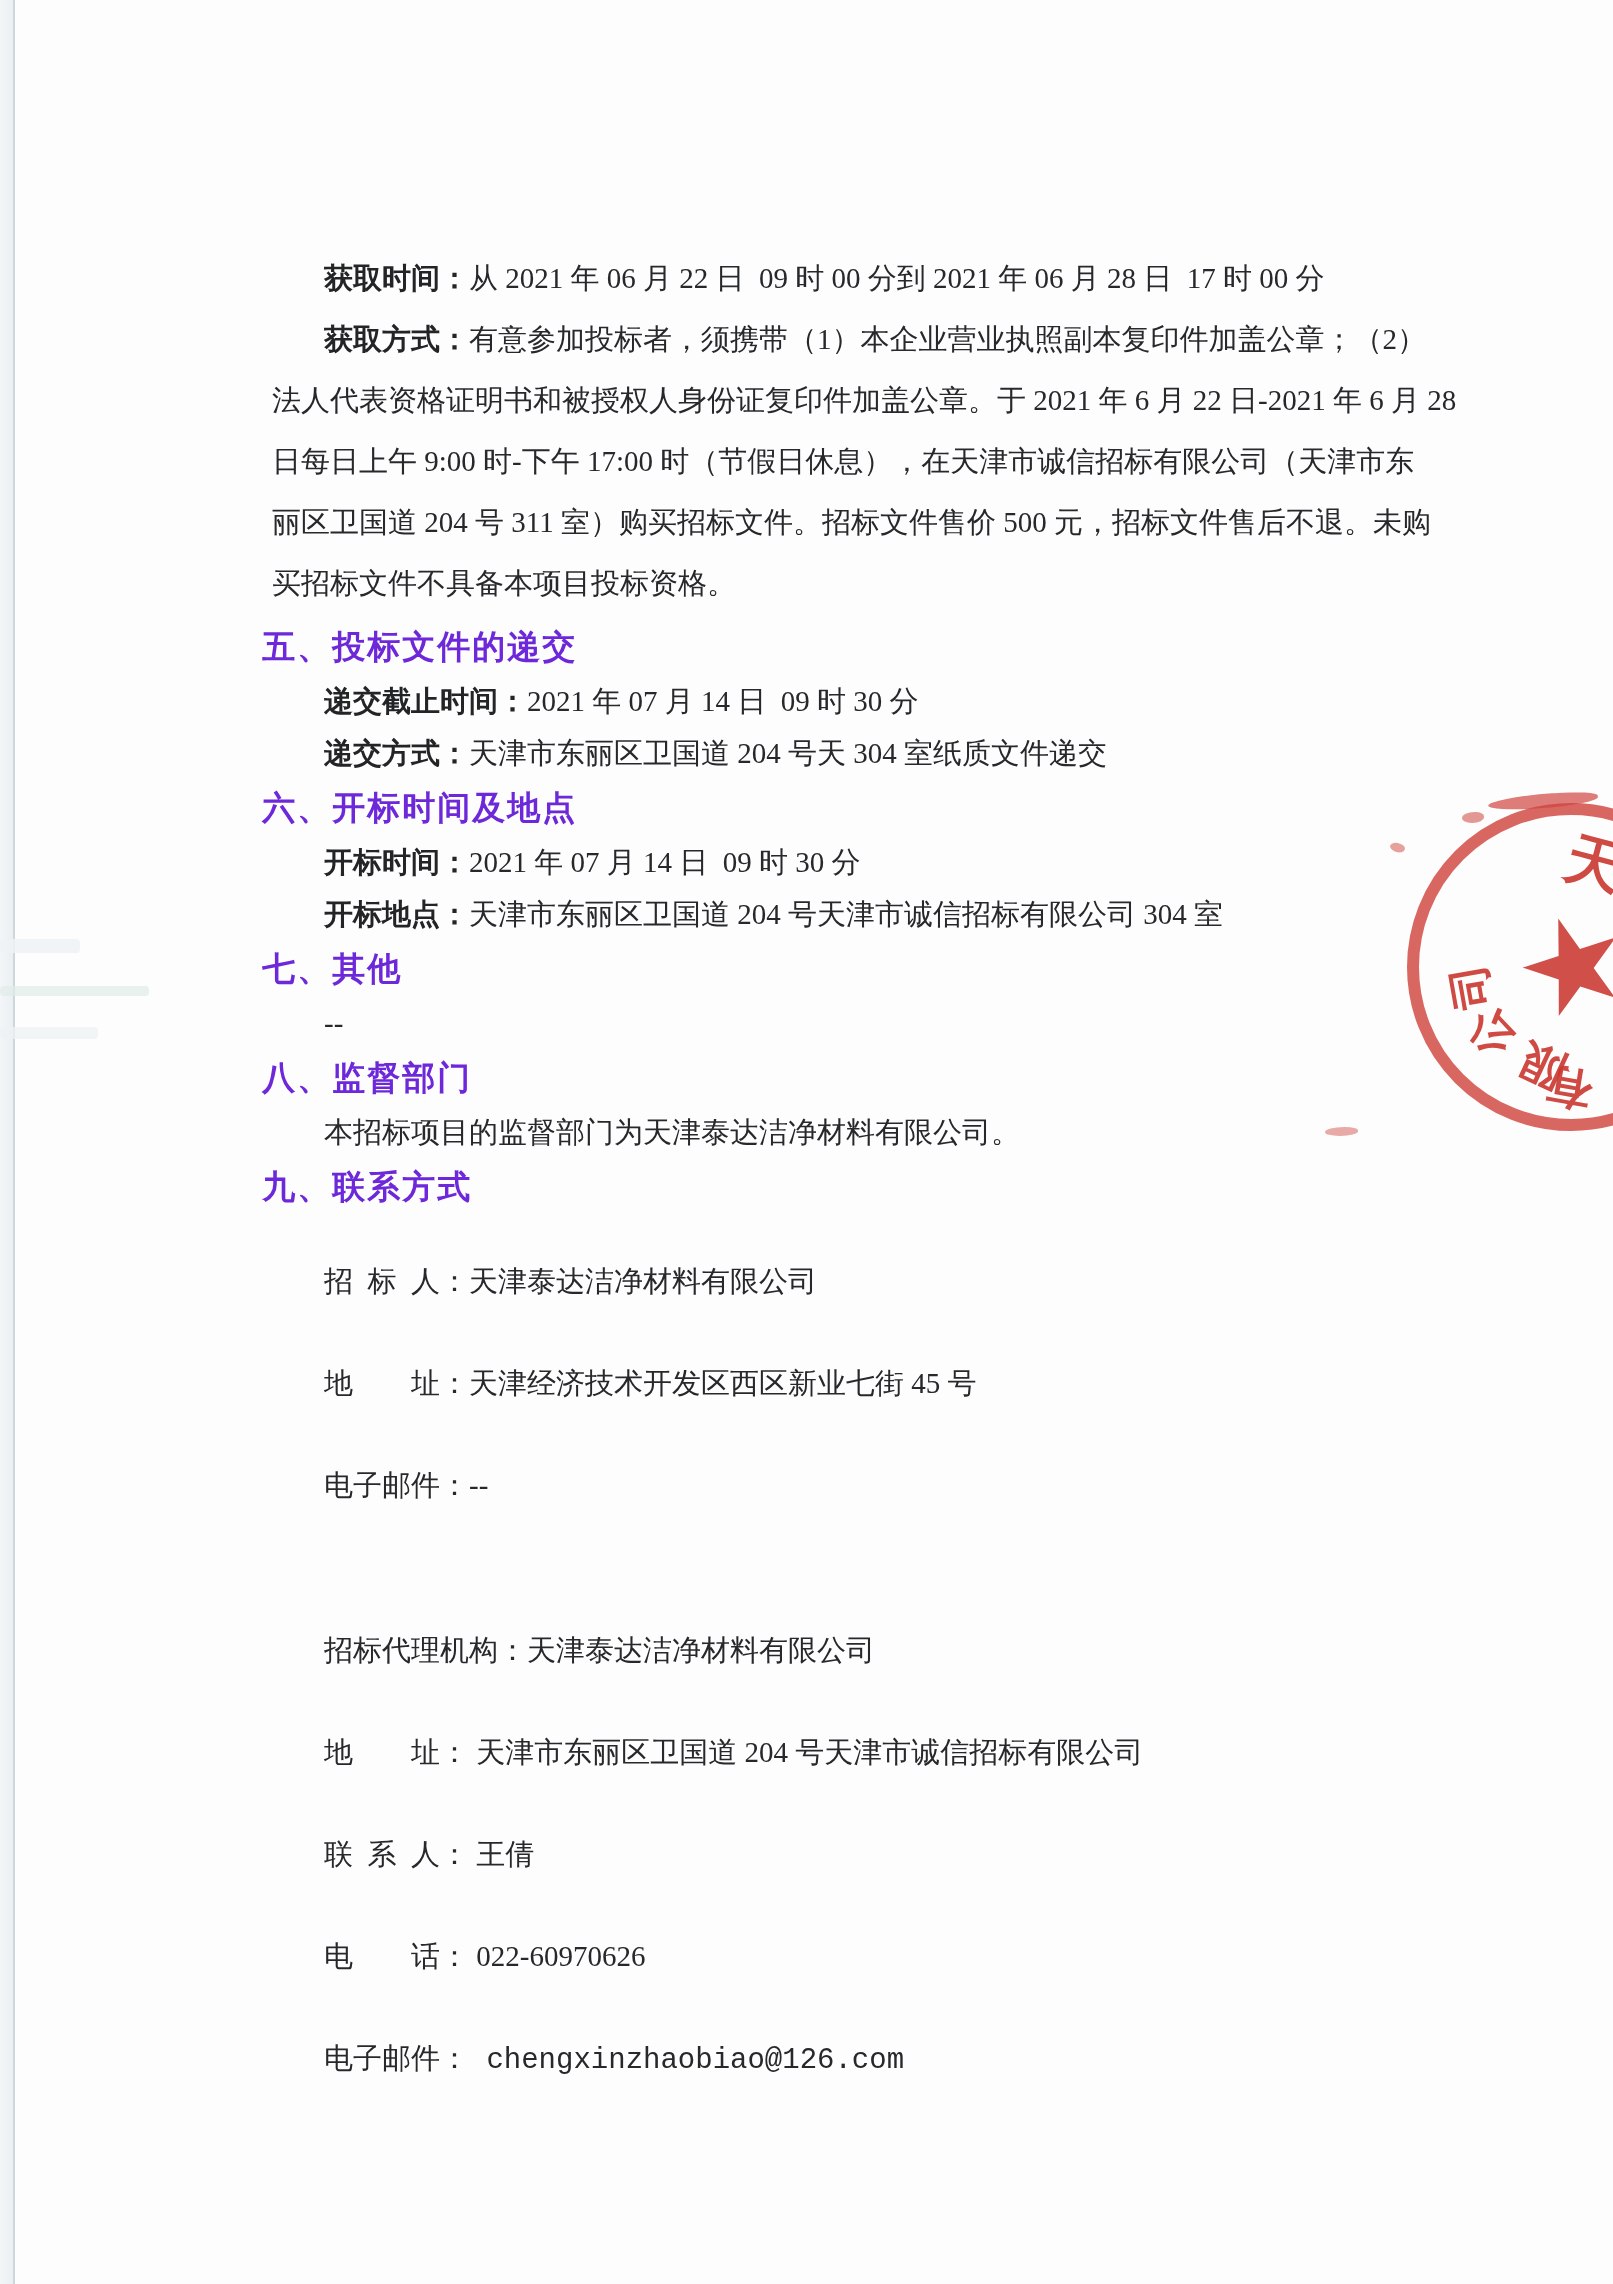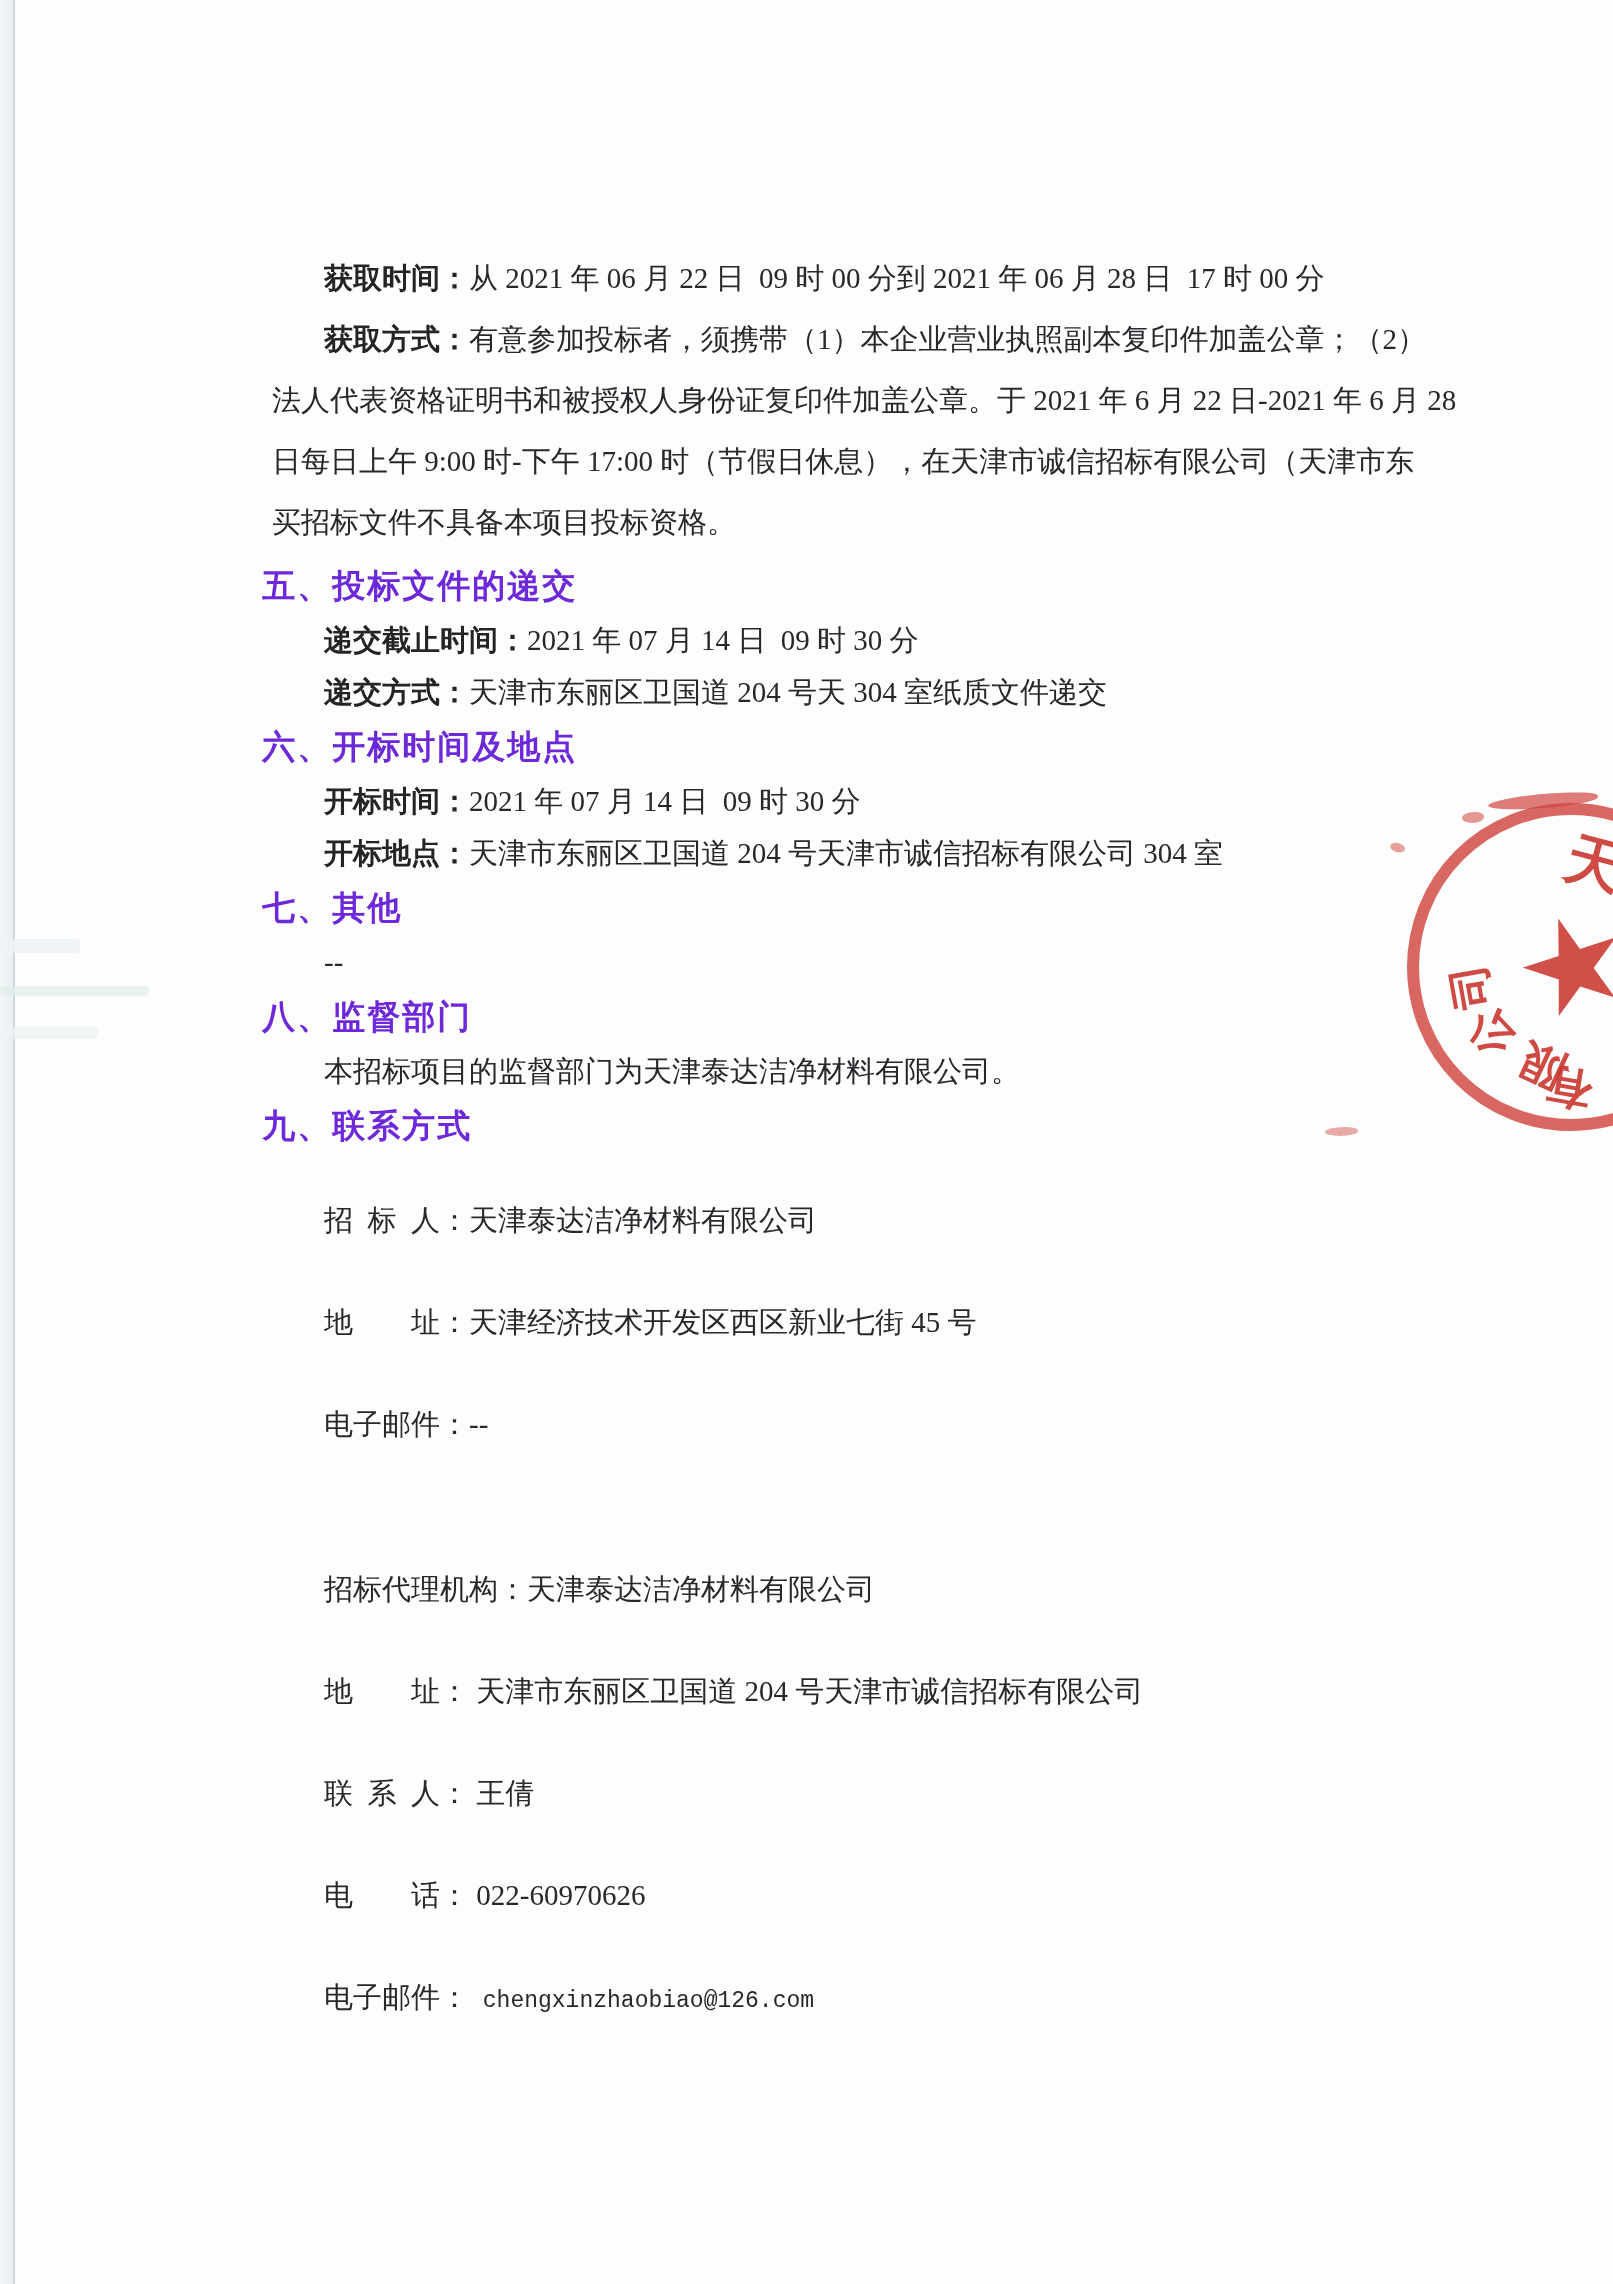--- a/index.html
+++ b/index.html
@@ -33,21 +33,21 @@
     font-weight:700; color:#222426;
   }
   .heading {
     height:57px;
     font-family:"Liberation Sans", sans-serif;
     font-weight:700; font-size:33px; line-height:41px;
     letter-spacing:2px; color:#6d28d9;
     margin-left:-9.8px;
   }
   .blank-gap { height:63px; }
-  .mono { font-family:"Liberation Mono", monospace; font-size:23px; }
+  .mono { font-family:"Liberation Mono", monospace; font-size:29px; }
 
   
   .stamp-ring {
     position:absolute; left:1407px; top:803px;
     width:304px; height:304px; border-radius:50%;
     border:12.7px solid #cf453e; opacity:.82;
   }
   .stamp-star {
     position:absolute; left:1523px; top:916px;
     width:102px; height:102px;
@@ -80,20 +80,21 @@
   <div class="streak streak-1"></div>
   <div class="streak streak-2"></div>
   <div class="streak streak-3"></div>
 
   <div class="content">
 
     <div class="line para ind"><span class="lbl">获取时间：</span><span>从 2021 年 06 月 22 日  09 时 00 分到 2021 年 06 月 28 日  17 时 00 分</span></div>
     <div class="line para ind"><span class="lbl">获取方式：</span><span>有意参加投标者，须携带（1）本企业营业执照副本复印件加盖公章；（2）</span></div>
     <div class="line para">法人代表资格证明书和被授权人身份证复印件加盖公章。于 2021 年 6 月 22 日-2021 年 6 月 28</div>
     <div class="line para">日每日上午 9:00 时-下午 17:00 时（节假日休息），在天津市诚信招标有限公司（天津市东</div>
+    <div class="line para">丽区卫国道 204 号 311 室）购买招标文件。招标文件售价 500 元，招标文件售后不退。未购</div>
     <div class="line para">买招标文件不具备本项目投标资格。</div>
 
     <div class="heading">五、投标文件的递交</div>
     <div class="line item ind"><span class="lbl">递交截止时间：</span><span>2021 年 07 月 14 日  09 时 30 分</span></div>
     <div class="line item ind"><span class="lbl">递交方式：</span><span>天津市东丽区卫国道 204 号天 304 室纸质文件递交</span></div>
 
     <div class="heading">六、开标时间及地点</div>
     <div class="line item ind"><span class="lbl">开标时间：</span><span>2021 年 07 月 14 日  09 时 30 分</span></div>
     <div class="line item ind"><span class="lbl">开标地点：</span><span>天津市东丽区卫国道 204 号天津市诚信招标有限公司 304 室</span></div>
 

